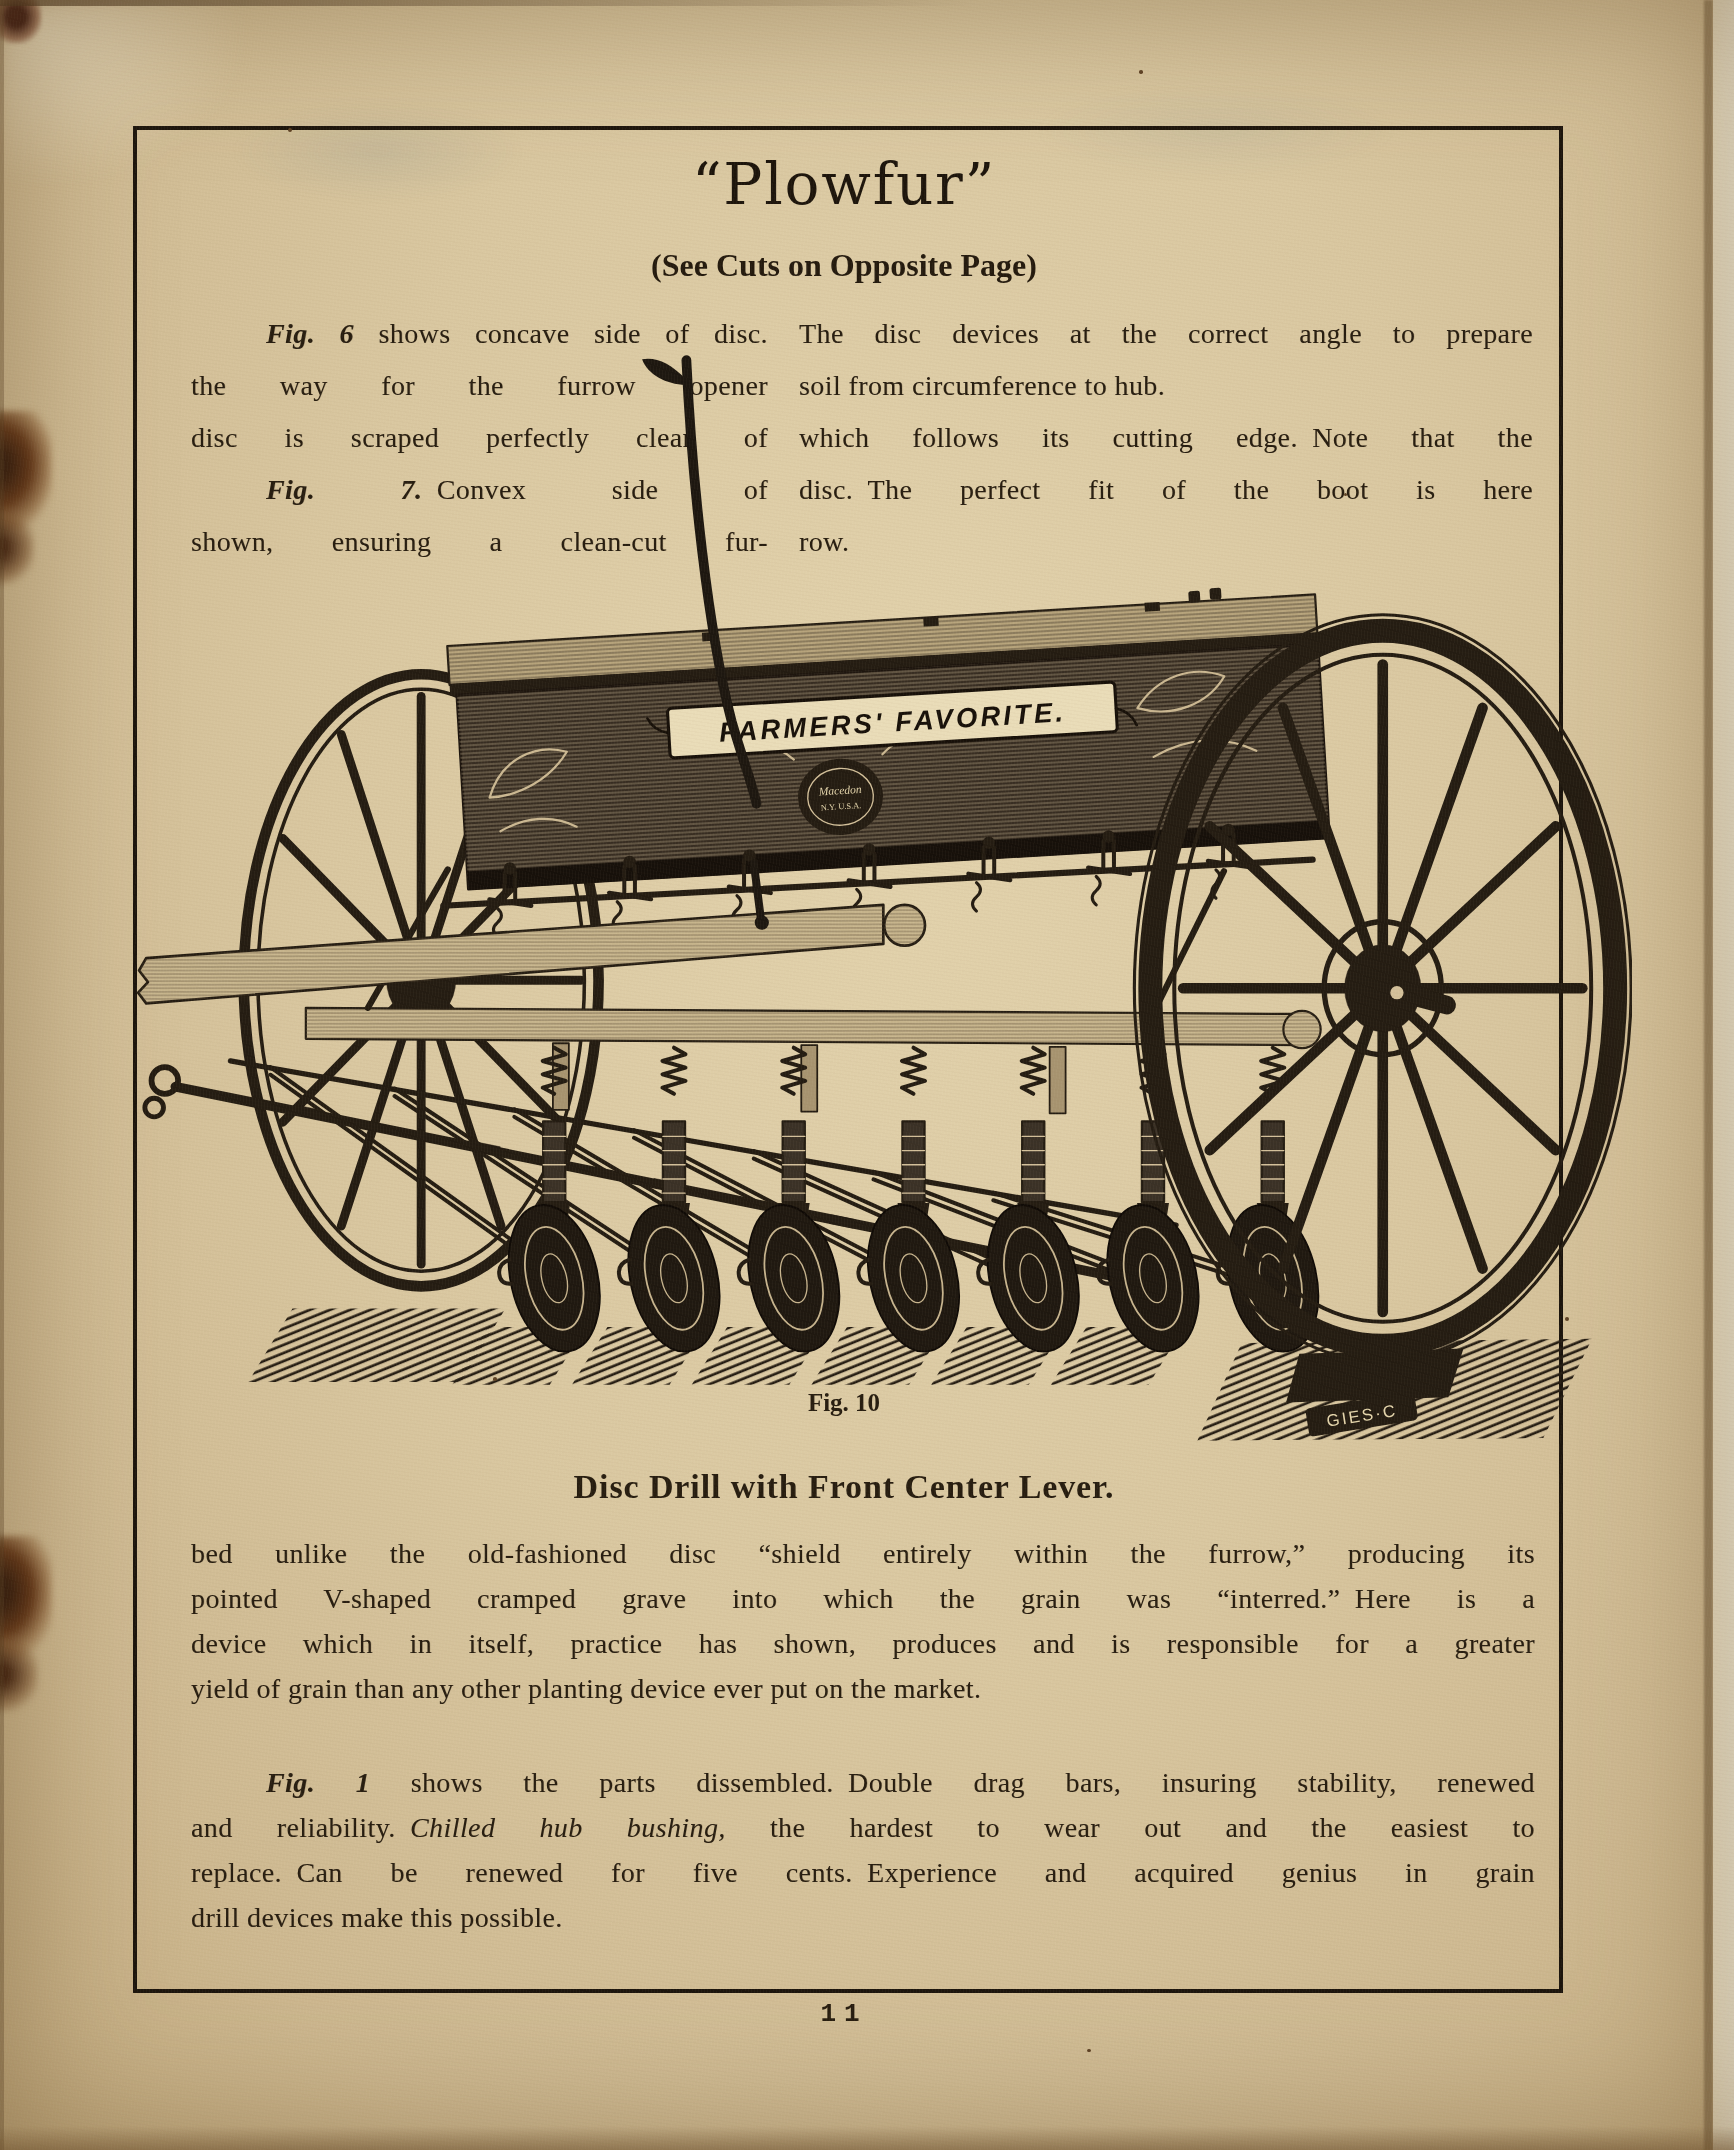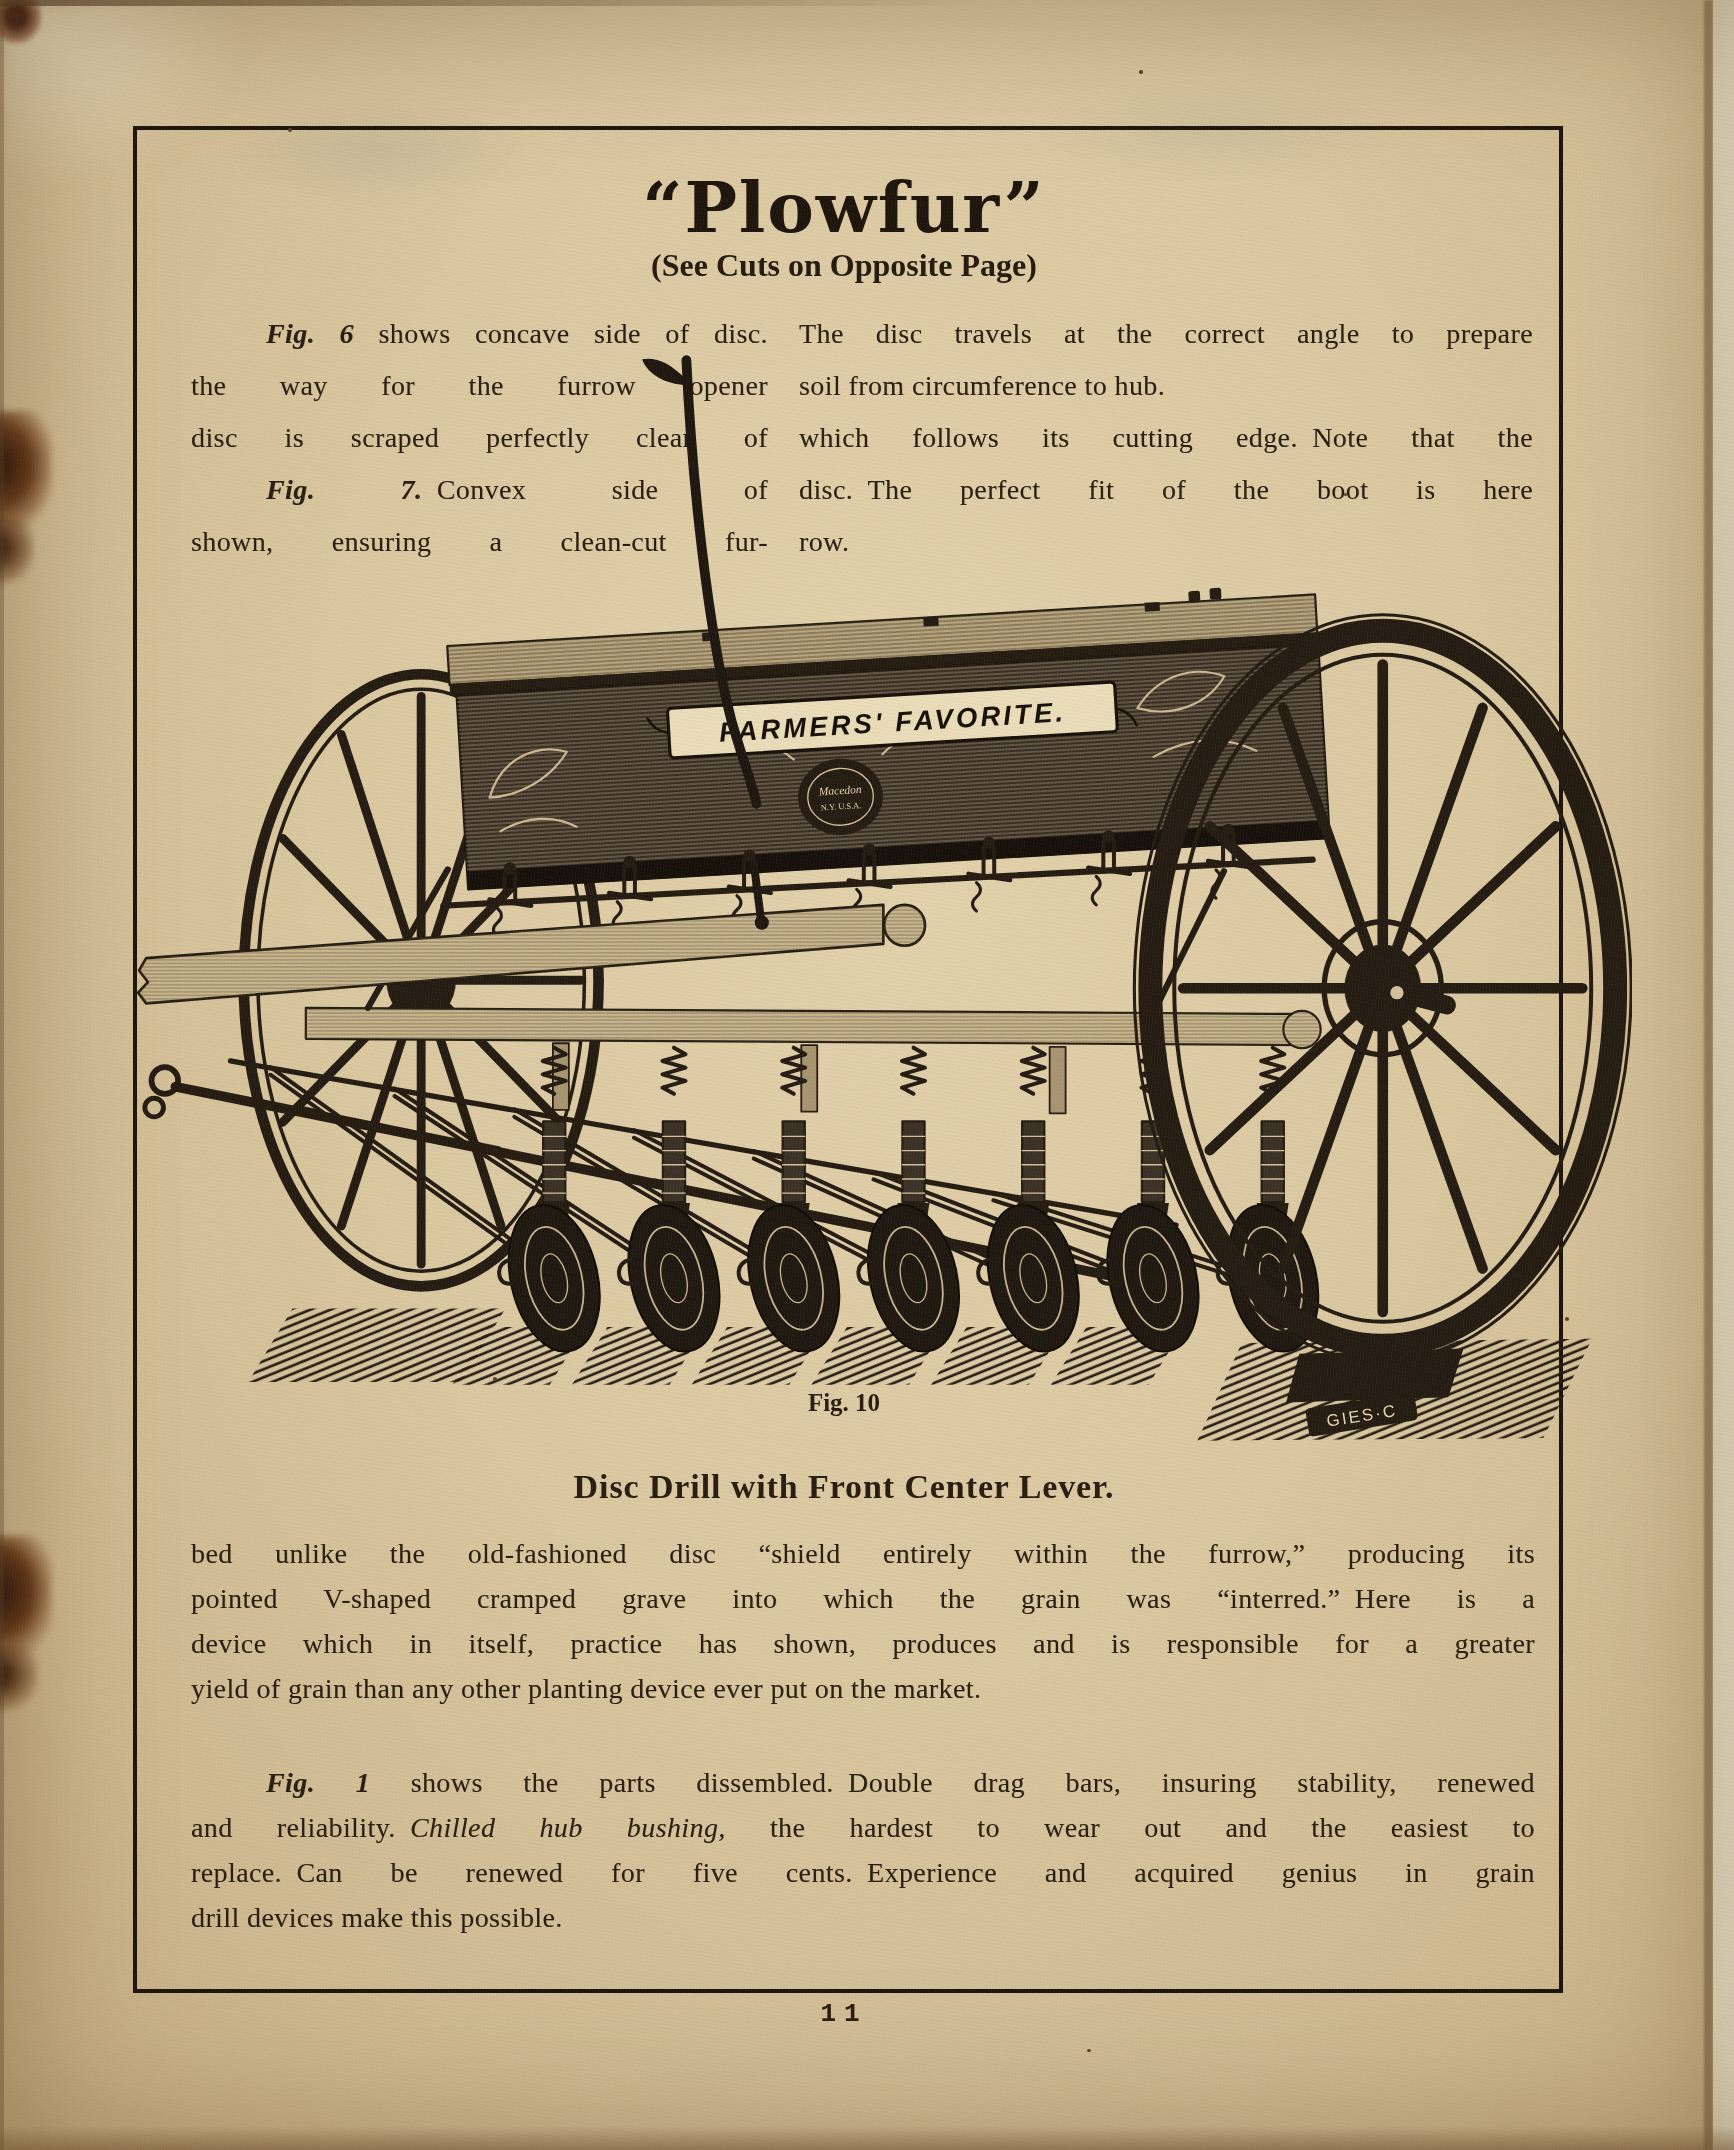--- a/index.html
+++ b/index.html
@@ -7,22 +7,22 @@
         background:
           radial-gradient(ellipse at 52% 38%, #e2d2ac 0%, #d9c7a0 45%, #cdb890 78%, #c0a87c 100%);
         font-family:"Liberation Serif", serif;color:#271d10;}
   .grain{position:absolute;inset:0;pointer-events:none;opacity:.6;
         background-image:repeating-linear-gradient(8deg, rgba(120,95,60,.05) 0 1.3px, transparent 1.3px 3.5px),
                          repeating-linear-gradient(96deg, rgba(255,246,222,.05) 0 0.9px, transparent 0.9px 3.1px);}
   .vignette{position:absolute;inset:0;pointer-events:none;
         box-shadow:inset 0 0 151px rgba(110,84,48,.5);}
   .frame{position:absolute;left:133px;top:126px;width:1422px;height:1859px;
         border:4.9px solid #1c150d;}
-  .title{position:absolute;left:133px;top:171px;width:1422px;text-align:center;
-        font-family:"DejaVu Serif", serif;font-weight:bold;font-size:70px;line-height:1.05;
+  .title{position:absolute;left:133px;top:154px;width:1422px;text-align:center;
+        font-family:"DejaVu Serif", serif;font-weight:normal;font-size:58px;line-height:1.05;
         letter-spacing:1.8px;color:#1d150c;}
   .subtitle{position:absolute;left:133px;top:247px;width:1422px;text-align:center;
         font-weight:bold;font-size:32px;color:#241a0e;}
   .textcol{position:absolute;font-size:28px;line-height:52px;letter-spacing:0.4px;
         text-shadow:0.4px 0.4px 0 rgba(46,32,16,.25);}
   #intro-left{left:191px;top:308px;width:577px;}
   #intro-right{left:799px;top:308px;width:734px;}
   .para{position:absolute;left:191px;width:1344px;font-size:28px;line-height:45px;
         letter-spacing:0.4px;text-shadow:0.4px 0.4px 0 rgba(46,32,16,.25);}
   #para-fig8{top:1531px;}
@@ -84,21 +84,21 @@
   <div class="subtitle">(See Cuts on Opposite Page)</div>
 
   <div id="intro-left" class="textcol">
       <div class="line ind"><span class="seg-b">Fig. 6</span><span class="seg-t"> shows concave side of disc.</span></div>
       <div class="line"><span class="seg-t">the way for the furrow opener</span></div>
       <div class="line"><span class="seg-t">disc is scraped perfectly clean of</span></div>
       <div class="line ind"><span class="seg-b">Fig. 7.</span><span class="seg-t"> Convex side of</span></div>
       <div class="line"><span class="seg-t">shown, ensuring a clean-cut fur-</span></div>
     </div>
   <div id="intro-right" class="textcol">
-      <div class="line"><span class="seg-t">The disc travels at the correct angle to prepare</span></div>
+      <div class="line"><span class="seg-t">The disc devices at the correct angle to prepare</span></div>
       <div class="line nj"><span class="seg-t">soil from circumference to hub.</span></div>
       <div class="line"><span class="seg-t">which follows its cutting edge. Note that the</span></div>
       <div class="line"><span class="seg-t">disc. The perfect fit of the boot is here</span></div>
       <div class="line nj"><span class="seg-t">row.</span></div>
     </div>
 
   <div class="illus">
     <svg viewBox="280 760 3400 2520" xmlns="http://www.w3.org/2000/svg">
       <defs>
         <pattern id="pBoxL" width="9" height="9" patternUnits="userSpaceOnUse">

